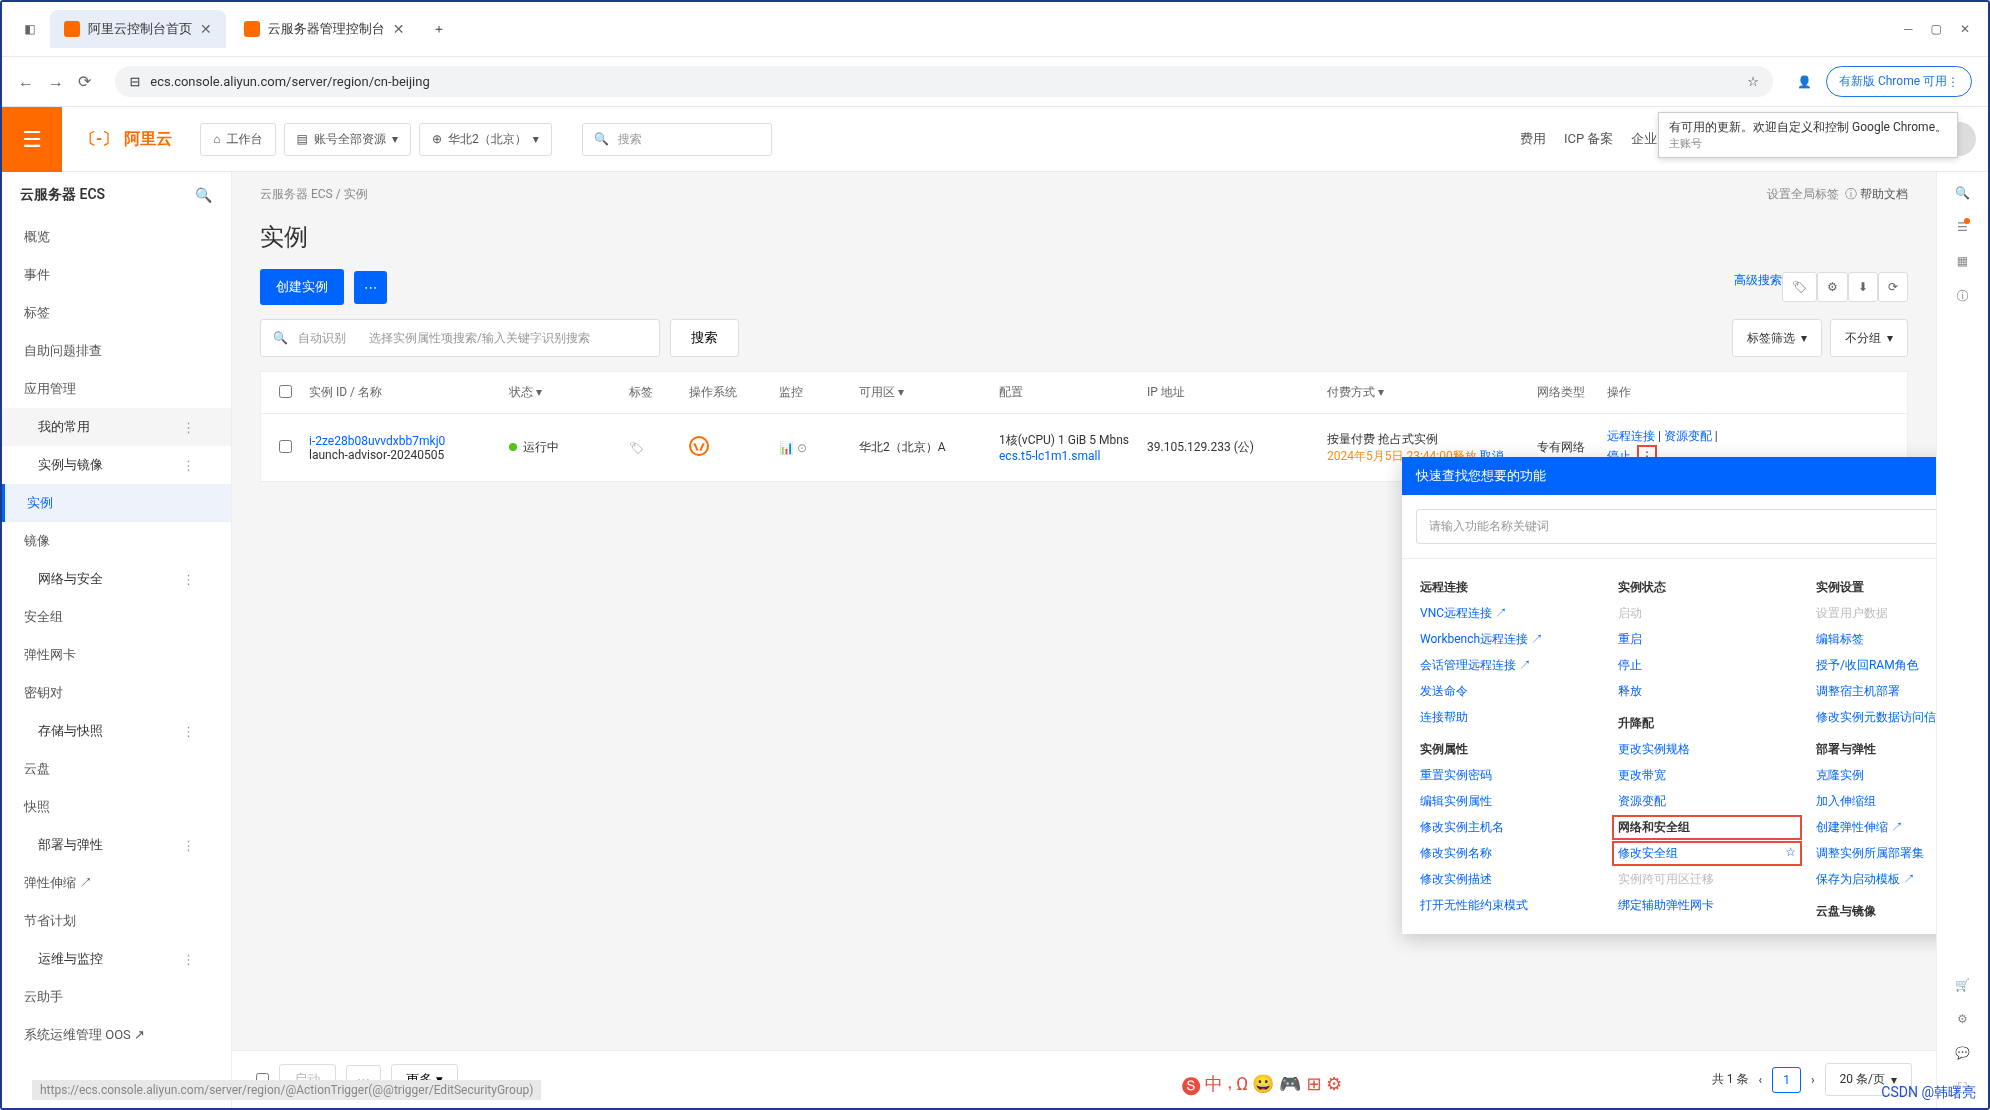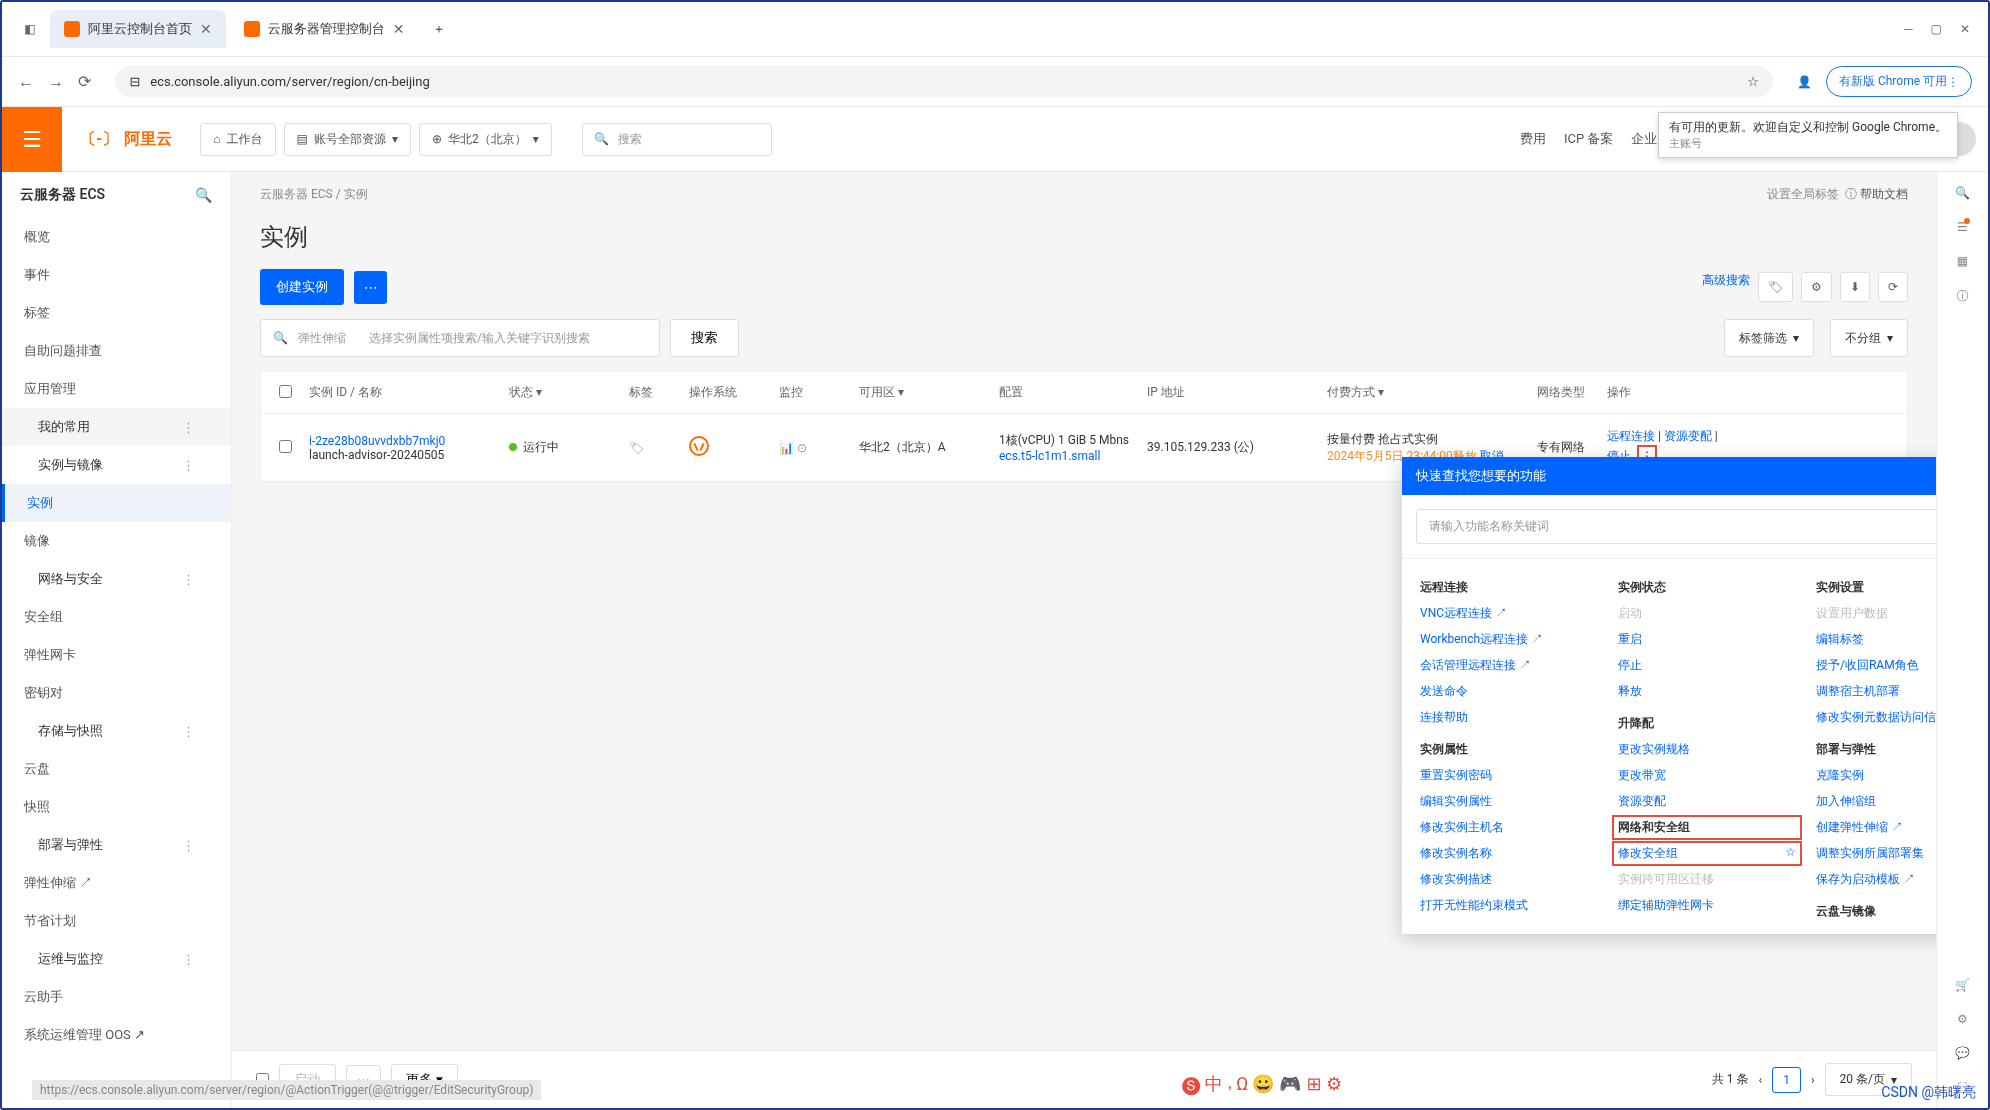--- a/index.html
+++ b/index.html
@@ -38,21 +38,21 @@
 .sg{padding:10px 36px;font-size:13px;color:#333;display:flex;justify-content:space-between;align-items:center;font-weight:500}
 .main{flex:1;background:#f5f5f5;overflow:auto;position:relative}
 .bc{padding:14px 28px;font-size:12px;color:#888}
 .bc a{color:#888;text-decoration:none}
 .pg{padding:0 28px}
 .pt{font-size:24px;font-weight:500;margin:4px 0 16px}
 .tbar{display:flex;align-items:center;gap:10px;margin-bottom:14px}
 .pbtn{background:#0064ff;color:#fff;border:none;padding:9px 16px;border-radius:3px;font-size:13px}
 .mbtn{background:#0064ff;color:#fff;border:none;padding:9px 10px;border-radius:3px}
 .lnk{color:#0064ff;text-decoration:none;font-size:12px}
-.ribtns{display:flex;gap:8px;margin-left:auto}
+.ribtns{display:flex;gap:0;margin-left:auto}
 .ib{border:1px solid #ddd;background:#fff;padding:7px 9px;border-radius:3px;color:#666}
 .srow{display:flex;gap:10px;margin-bottom:14px}
 .finp{border:1px solid #ddd;border-radius:3px;padding:9px 12px;flex:1;max-width:400px;display:flex;align-items:center;gap:10px;font-size:12px;color:#999;background:#fff}
 .sbtn{border:1px solid #ddd;background:#fff;padding:9px 20px;border-radius:3px}
 .sel{border:1px solid #ddd;background:#fff;padding:7px 14px;border-radius:3px;display:flex;align-items:center;gap:6px;font-size:12px}
 .tbl{background:#fff;border:1px solid #eee;width:100%}
 .th{display:flex;padding:12px 18px;font-size:12px;color:#666;border-bottom:1px solid #eee;align-items:center}
 .tr{display:flex;padding:14px 18px;font-size:12px;align-items:center}
 .c-cb{width:30px}
 .c-id{width:200px}
@@ -227,23 +227,23 @@
      <button class="mbtn">⋯</button>
      <div class="ribtns">
       <a class="lnk">高级搜索</a>
       <div class="ib">🏷</div>
       <div class="ib">⚙</div>
       <div class="ib">⬇</div>
       <div class="ib">⟳</div>
      </div>
     </div>
     <div class="srow">
-     <div class="finp">🔍 <span>弹性伸缩</span> &nbsp; <span>选择实例属性项搜索/输入关键字识别搜索</span></div>
+     <div class="finp">🔍 <span>自动识别</span> &nbsp; <span>选择实例属性项搜索/输入关键字识别搜索</span></div>
      <button class="sbtn">搜索</button>
-     <div style="margin-left:auto;display:flex;gap:16px">
+     <div style="margin-left:auto;display:flex;gap:8px">
       <div class="sel"><span>标签筛选</span> ▾</div>
       <div class="sel"><span>不分组</span> ▾</div>
      </div>
     </div>
     <div class="tbl">
      <div class="th">
       <div class="c-cb"><input type="checkbox" style=""></div>
       <div class="c-id">实例 ID / 名称</div>
       <div class="c-st"><span>状态</span> <span>▾</span></div>
       <div class="c-tg">标签</div>

